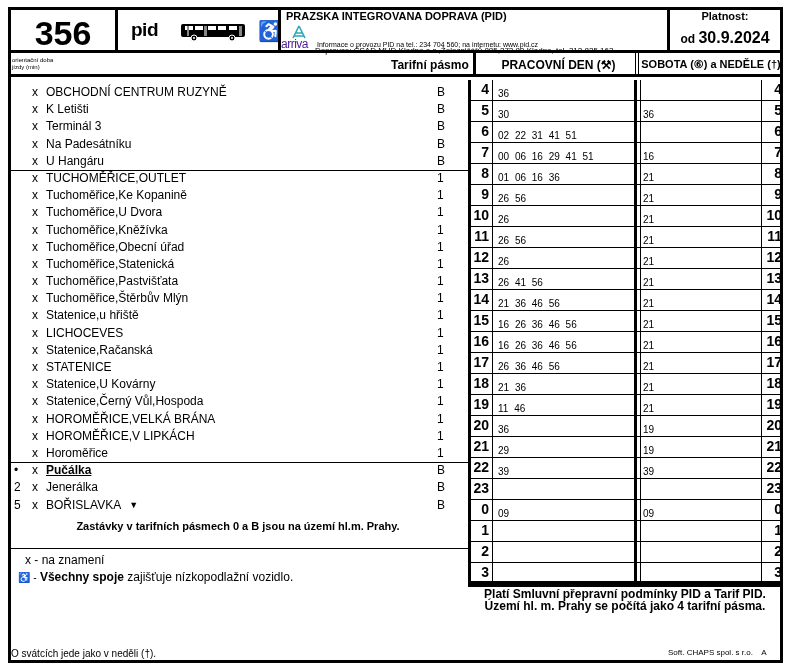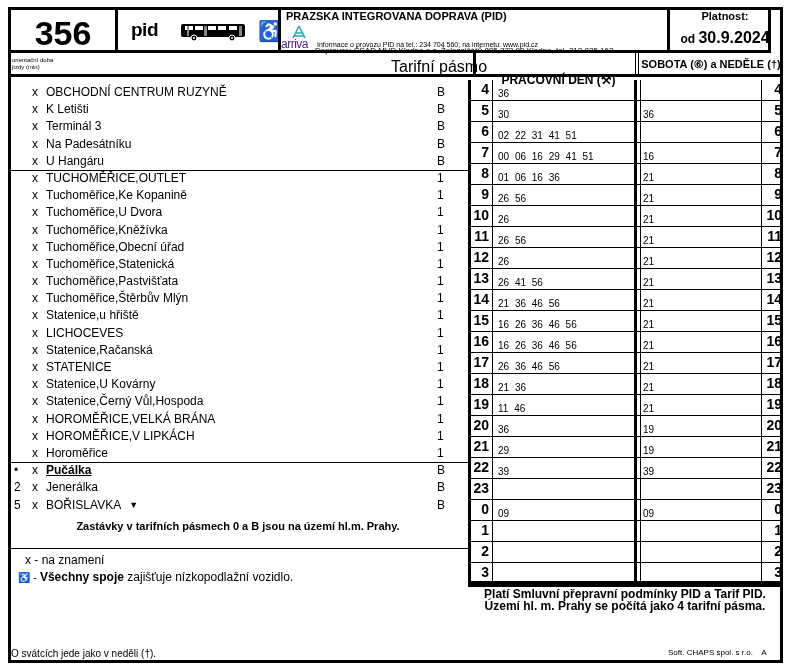--- a/index.html
+++ b/index.html
@@ -16,30 +16,30 @@
   #box-logo { left: 115px; top: 7px; width: 166px; height: 46px; }
   #pid-logo { position: absolute; left: 13px; top: 9px; font-weight: bold; font-size: 19px; letter-spacing: -0.5px; text-align: right; }
   #bus-icon { position: absolute; left: 62px; top: 13px; }
   #wheelchair-icon { position: absolute; left: 140px; top: 11px; font-size: 20px; line-height: 20px; }
   #box-info { left: 278px; top: 7px; width: 390px; height: 46px; border-right: none; }
   #org-name { position: absolute; left: 5px; top: 0px; font-size: 11px; font-weight: bold; }
   #operator { position: absolute; left: 34px; top: 16px; font-size: 8px; margin-top: 20px; }
   #info-line { position: absolute; left: 36px; top: 31px; font-size: 7px; }
   #arriva-icon { position: absolute; left: 10px; top: 15px; }
   #arriva-logo { position: absolute; left: 0px; top: 27px; color: #4c1d95; font-size: 12px; font-weight: normal; letter-spacing: -0.5px; }
-  #box-valid { left: 667px; top: 7px; width: 104px; height: 46px; }
+  #box-valid { left: 667px; top: 7px; width: 116px; height: 46px; }
   #valid-label { position: absolute; left: 0; top: 0px; width: 110px; text-align: center; font-weight: bold; font-size: 11px; }
   #valid-date { position: absolute; left: 0; top: 19px; width: 110px; text-align: center; font-weight: bold; font-size: 12px; }
   #valid-date b { font-size: 16px; }
 
   
   #colhdr { left: 8px; top: 53px; width: 775px; height: 24px; border-bottom: 3px solid #000; }
   #orient { position: absolute; left: 4px; top: 4px; font-size: 6px; line-height: 7px; }
-  #tarif-head { position: absolute; left: 383px; top: 5px; font-size: 16px; font-weight: normal; }
-  #wd-head { position: absolute; left: 465px; top: 0; width: 168px; height: 24px; text-align: center; padding-top: 20px; font-size: 12px; font-weight: bold; border-left: 3px solid #000; }
+  #tarif-head { position: absolute; left: 383px; top: 5px; font-size: 12px; font-weight: bold; }
+  #wd-head { position: absolute; left: 465px; top: 0; width: 168px; height: 24px; text-align: center; padding-top: 5px; font-size: 12px; font-weight: bold; border-left: 3px solid #000; }
   #we-head { position: absolute; left: 627px; top: 0; width: 148px; height: 24px; text-align: center; padding-top: 5px; font-size: 11px; font-weight: bold; border-left: 3px double #000; border-left-width: 4px; }
 
   
   #stops { position: absolute; left: 11px; top: 84px; width: 455px; }
   .stop { position: relative; height: 17.2px; font-size: 12px; line-height: 17px; }
   .stop .mark { position: absolute; left: 3px; width: 12px; }
   .stop .x { position: absolute; left: 21px; }
   .stop .name { position: absolute; left: 35px; white-space: nowrap; }
   .stop .zone { position: absolute; left: 426px; }
   .stop.bold .name { font-weight: bold; text-decoration: underline; }

